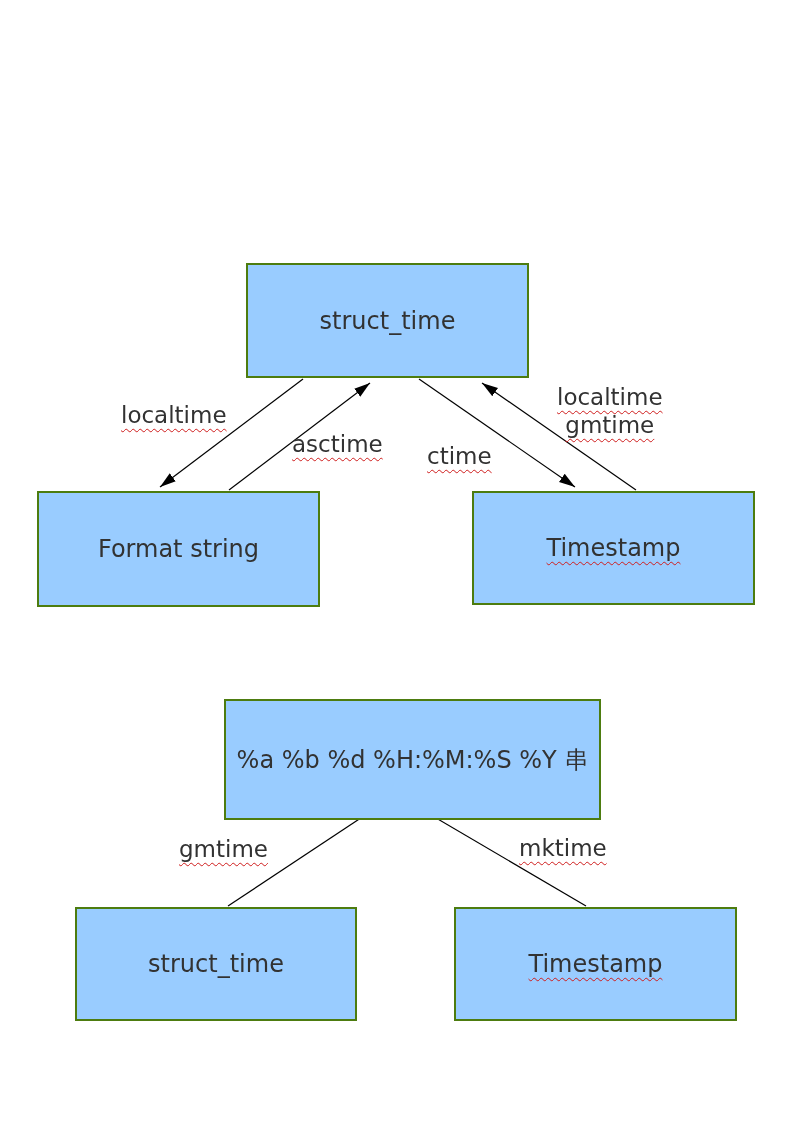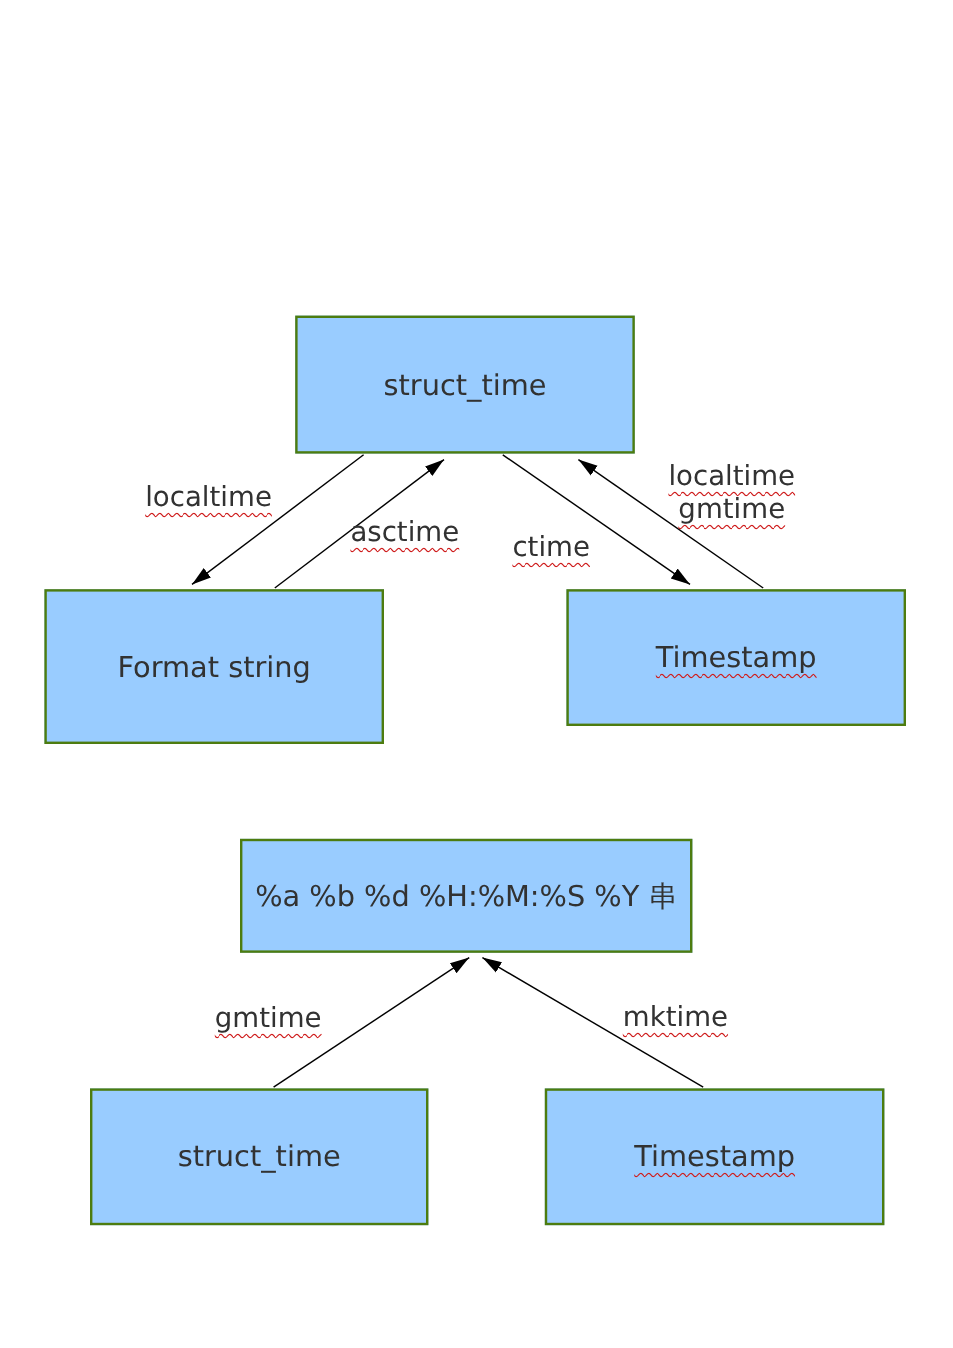--- a/index.html
+++ b/index.html
@@ -48,28 +48,28 @@
   }
   .wavy {
     text-decoration-line: underline;
     text-decoration-style: wavy;
     text-decoration-color: #cf1d1d;
     text-decoration-thickness: 1px;
     text-underline-offset: 5px;
   }
   
   .node-struct-time-top { left: 246px; top: 263px; width: 283px; height: 115px; }
-  .node-format-string   { left: 37px;  top: 491px; width: 283px; height: 129px; }
+  .node-format-string   { left: 37px;  top: 491px; width: 283px; height: 116px; }
   .node-timestamp-top   { left: 472px; top: 491px; width: 283px; height: 114px; }
   .label-strftime  { left: 121px; top: 401px; }
   .label-strptime  { left: 292px; top: 430px; }
   .label-mktime    { left: 427px; top: 442px; }
   .label-localtime { left: 557px; top: 383px; text-align: center; }
   
-  .node-format-output      { left: 200px; top: 699px; width: 377px; height: 95px; }
+  .node-format-output      { left: 224px; top: 699px; width: 377px; height: 121px; }
   .node-struct-time-bottom { left: 75px;  top: 907px; width: 282px; height: 114px; }
   .node-timestamp-bottom   { left: 454px; top: 907px; width: 283px; height: 114px; }
   .label-asctime { left: 179px; top: 835px; }
   .label-ctime   { left: 519px; top: 834px; }
 </style>
 </head>
 <body>
 
 <div class="page">
 

